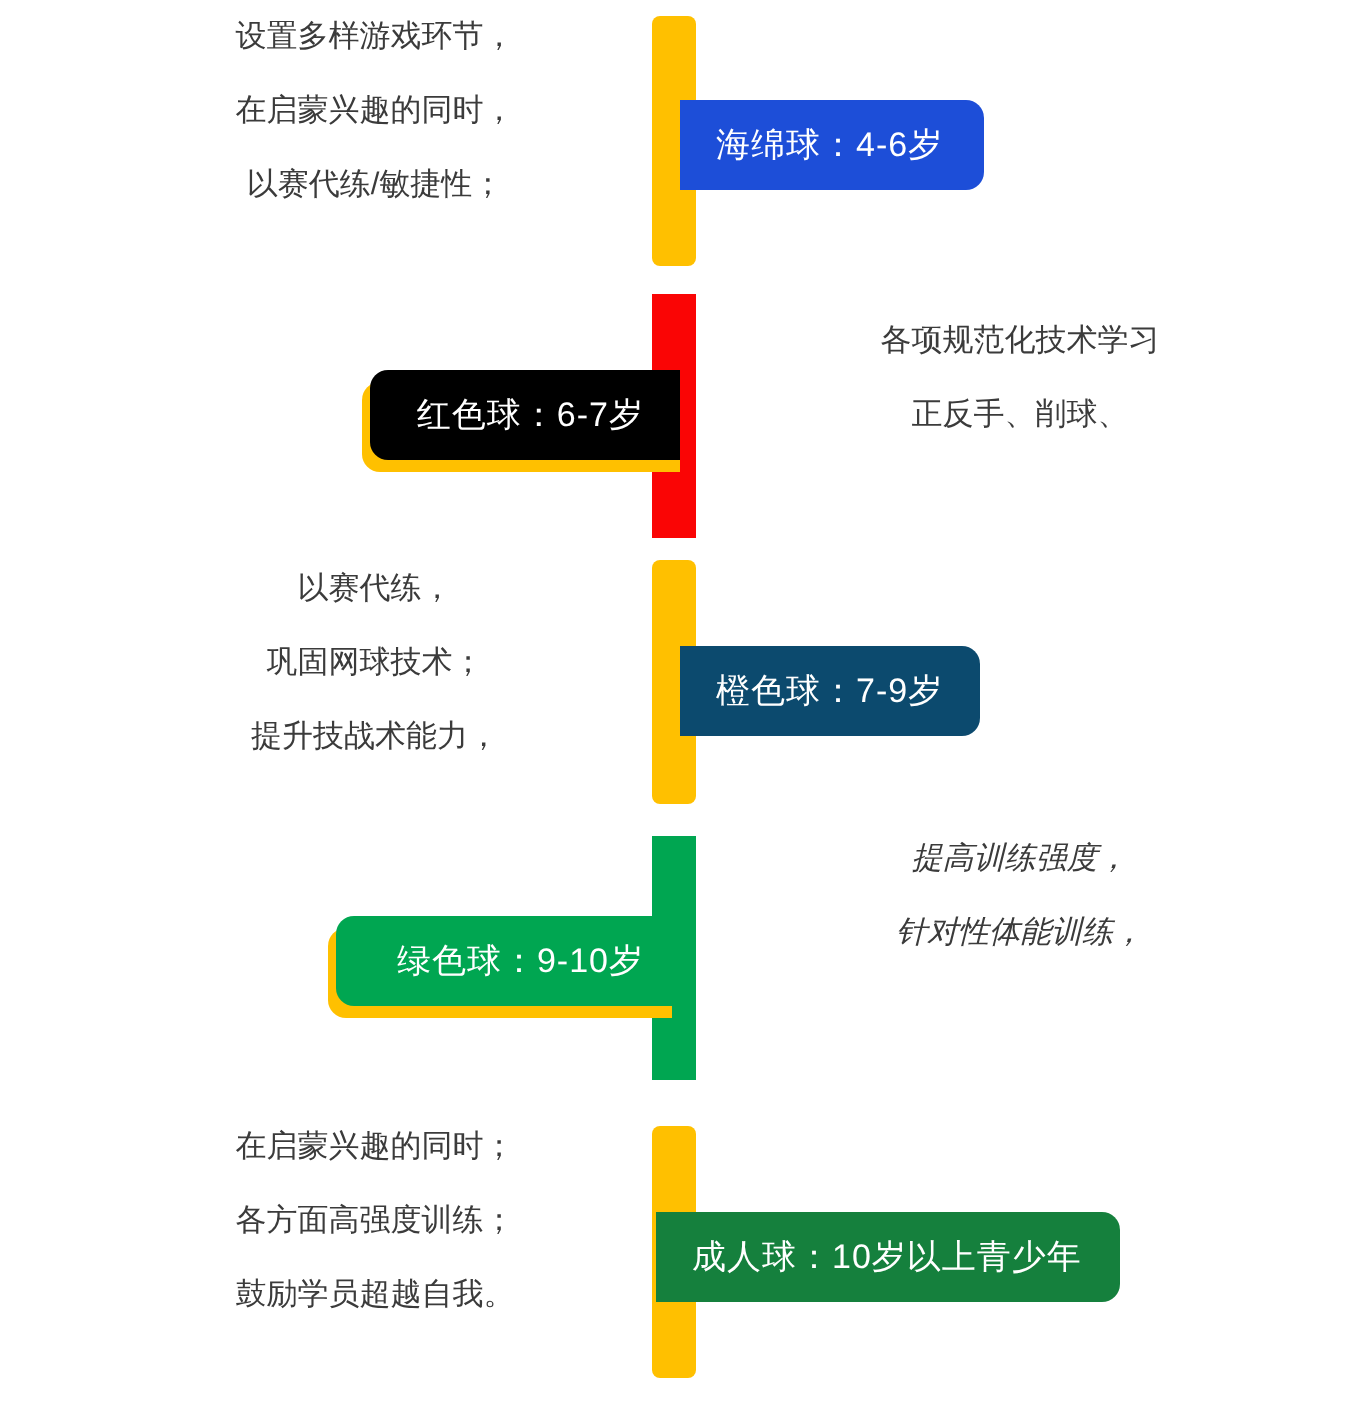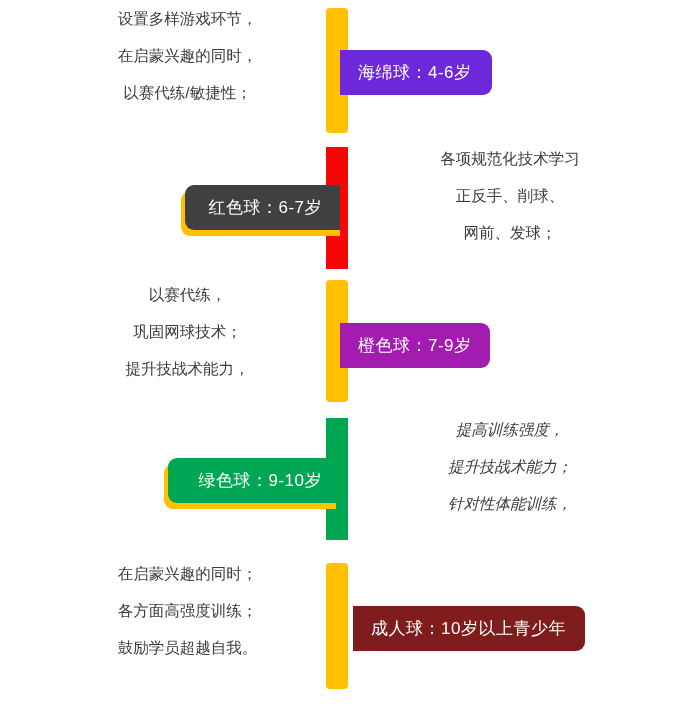--- a/index.html
+++ b/index.html
@@ -88,73 +88,71 @@
   .desc-right { left: 360px; width: 300px; }
 </style>
 </head>
 <body>
 
 <div id="stage">
 
   <div class="row" style="top:0;height:140px;">
     <div class="spine" style="top:8px;height:125px;background:#FFC000;"></div>
     <div class="pill-shadow" style="left:348px;top:54px;width:148px;"></div>
-    <div class="pill" style="left:340px;top:50px;width:152px;background:#6d28d9;">
+    <div class="pill" style="left:340px;top:50px;width:152px;background:#1d4ed8;">
       <span class="pill-label">海绵球：4-6岁</span>
     </div>
     <div class="desc desc-left" style="top:0px;text-align:center;">
       <div>设置多样游戏环节，</div>
       <div>在启蒙兴趣的同时，</div>
       <div>以赛代练/敏捷性；</div>
     </div>
   </div>
 
   <div class="row" style="top:140px;height:130px;">
     <div class="spine" style="top:7px;height:122px;background:#FA0505;border-radius:0;"></div>
     <div class="pill-accent" style="left:181px;top:51px;width:159px;background:#FFC000;"></div>
-    <div class="pill flip" style="left:185px;top:45px;width:155px;background:#404040;align-items:center;">
+    <div class="pill flip" style="left:185px;top:45px;width:155px;background:#000000;align-items:center;">
       <span class="pill-label">红色球：6-7岁</span>
     </div>
-    <div class="desc desc-right" style="top:0px;">
+    <div class="desc desc-right" style="top:12px;">
       <div>各项规范化技术学习</div>
       <div>正反手、削球、</div>
-      <div>网前、发球；</div>
     </div>
   </div>
 
   <div class="row" style="top:276px;height:130px;">
     <div class="spine" style="top:4px;height:122px;background:#FFC000;"></div>
     <div class="pill-shadow" style="left:348px;top:52px;width:143px;"></div>
-    <div class="pill" style="left:340px;top:47px;width:150px;background:#a21caf;">
+    <div class="pill" style="left:340px;top:47px;width:150px;background:#0c4a6e;">
       <span class="pill-label">橙色球：7-9岁</span>
     </div>
     <div class="desc desc-left" style="top:0px;">
       <div>以赛代练，</div>
       <div>巩固网球技术；</div>
       <div>提升技战术能力，</div>
     </div>
   </div>
 
   <div class="row" style="top:406px;height:135px;">
     <div class="spine" style="top:12px;height:122px;background:#00A651;border-radius:0;"></div>
     <div class="pill-accent" style="left:164px;top:58px;width:172px;background:#FFC000;"></div>
     <div class="pill flip" style="left:168px;top:52px;width:172px;background:#00A651;padding-left:28px;">
       <span class="pill-label">绿色球：9-10岁</span>
     </div>
     <div class="desc desc-right" style="top:5px;font-style:italic;">
       <div>提高训练强度，</div>
-      <div>提升技战术能力；</div>
       <div>针对性体能训练，</div>
     </div>
   </div>
 
   <div class="row" style="top:545px;height:150px;">
     <div class="spine" style="top:18px;height:126px;background:#FFC000;"></div>
     <div class="pill-shadow" style="left:348px;top:66px;width:222px;"></div>
-    <div class="pill" style="left:353px;top:61px;width:232px;background:#7f1d1d;text-align:center;">
+    <div class="pill" style="left:328px;top:61px;width:232px;background:#15803d;text-align:center;">
       <span class="pill-label">成人球：10岁以上青少年</span>
     </div>
     <div class="desc desc-left" style="top:10px;left:55px;width:265px;">
       <div>在启蒙兴趣的同时；</div>
       <div>各方面高强度训练；</div>
       <div>鼓励学员超越自我。</div>
     </div>
   </div>
 
 </div>

